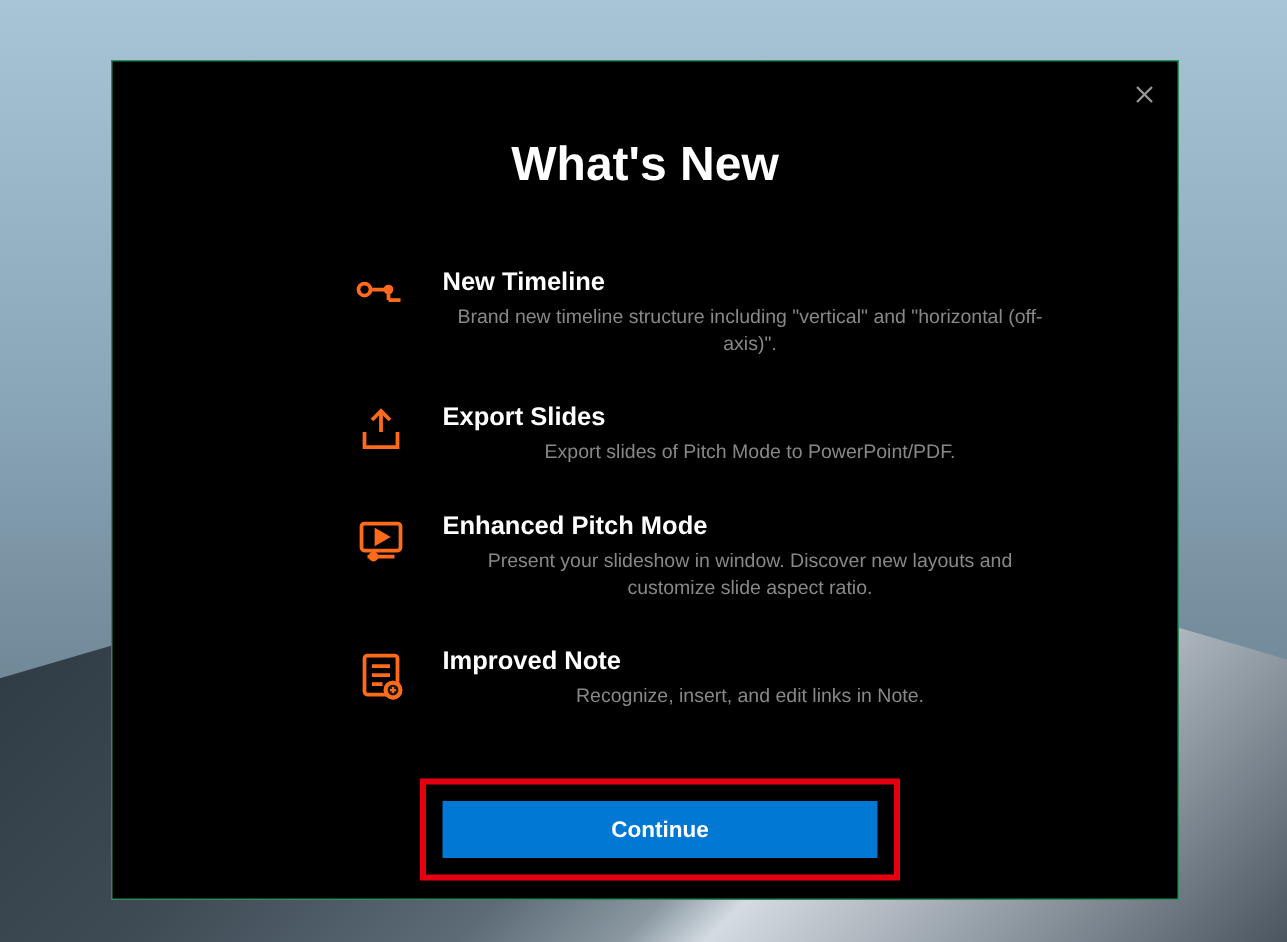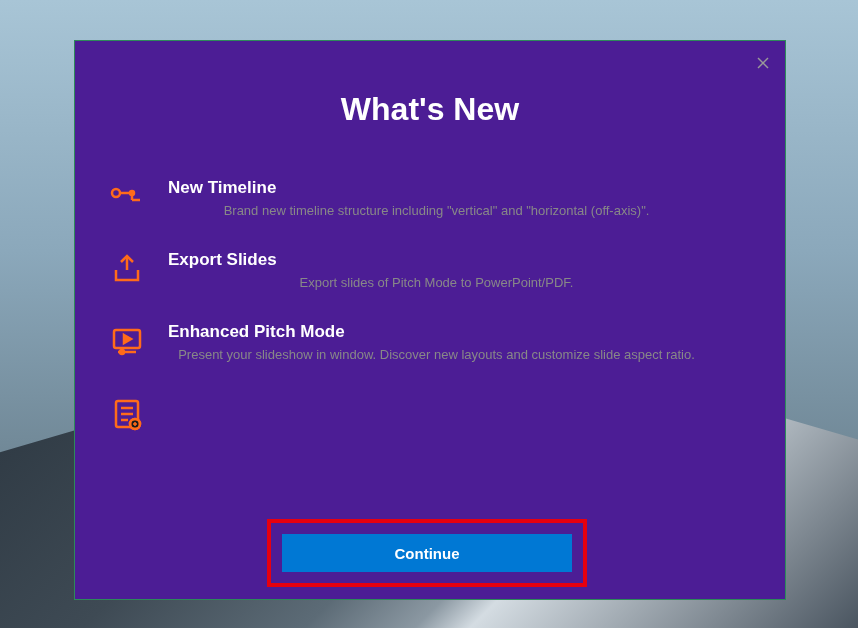--- a/index.html
+++ b/index.html
@@ -26,21 +26,21 @@
       background: linear-gradient(135deg, #2d3842 0%, #3e4a54 30%, #5c6b76 50%, #8b98a2 60%, #d4dce2 65%, #4a5560 100%);
       clip-path: polygon(0 30%, 15% 15%, 30% 25%, 45% 5%, 60% 20%, 75% 0%, 90% 15%, 100% 25%, 100% 100%, 0 100%);
     }
     
     .dialog {
       position: absolute;
       top: 40px;
       left: 74px;
       width: 712px;
       height: 560px;
-      background: #4c1d95;
+      background: #000000;
       border: 1px solid #2d8a5a;
       padding: 0;
     }
     
     .close-btn {
       position: absolute;
       top: 14px;
       right: 14px;
       width: 16px;
       height: 16px;
@@ -59,22 +59,22 @@
     .dialog-title {
       color: #ffffff;
       font-size: 32px;
       font-weight: 700;
       text-align: center;
       margin-top: 50px;
       margin-bottom: 50px;
     }
     
     .features {
+      padding-left: 160px;
       padding-right: 80px;
-      margin-left: 33px;
     }
     
     .feature-item {
       display: flex;
       align-items: flex-start;
       margin-bottom: 30px;
     }
     
     .feature-icon {
       width: 38px;
@@ -107,21 +107,21 @@
     .feature-desc {
       color: #888888;
       font-size: 13px;
       line-height: 1.4;
       text-align: center;
     }
     
     .button-highlight {
       position: absolute;
       bottom: 12px;
-      left: 192px;
+      left: 205px;
       width: 320px;
       height: 68px;
       border: 4px solid #e6000f;
       display: flex;
       align-items: center;
       justify-content: center;
     }
     
     .continue-btn {
       width: 290px;
@@ -205,20 +205,24 @@
         <svg viewBox="0 0 34 34" fill="none" stroke="currentColor" stroke-width="2.5">
           <rect x="6" y="4" width="22" height="26" rx="2"></rect>
           <line x1="11" y1="11" x2="23" y2="11"></line>
           <line x1="11" y1="17" x2="23" y2="17"></line>
           <line x1="11" y1="23" x2="18" y2="23"></line>
           <circle cx="25" cy="27" r="5" fill="#1a1a1a"></circle>
           <circle cx="25" cy="27" r="5"></circle>
           <path d="M 23 27 L 27 27 M 25 25 L 25 29" stroke-width="1.5"></path>
         </svg>
       </div>
+      <div class="feature-content">
+        <div class="feature-title">Improved Note</div>
+        <div class="feature-desc">Recognize, insert, and edit links in Note.</div>
+      </div>
     </div>
 
   </div>
 
   <div class="button-highlight">
     <button class="continue-btn">Continue</button>
   </div>
 
 </div>
 

